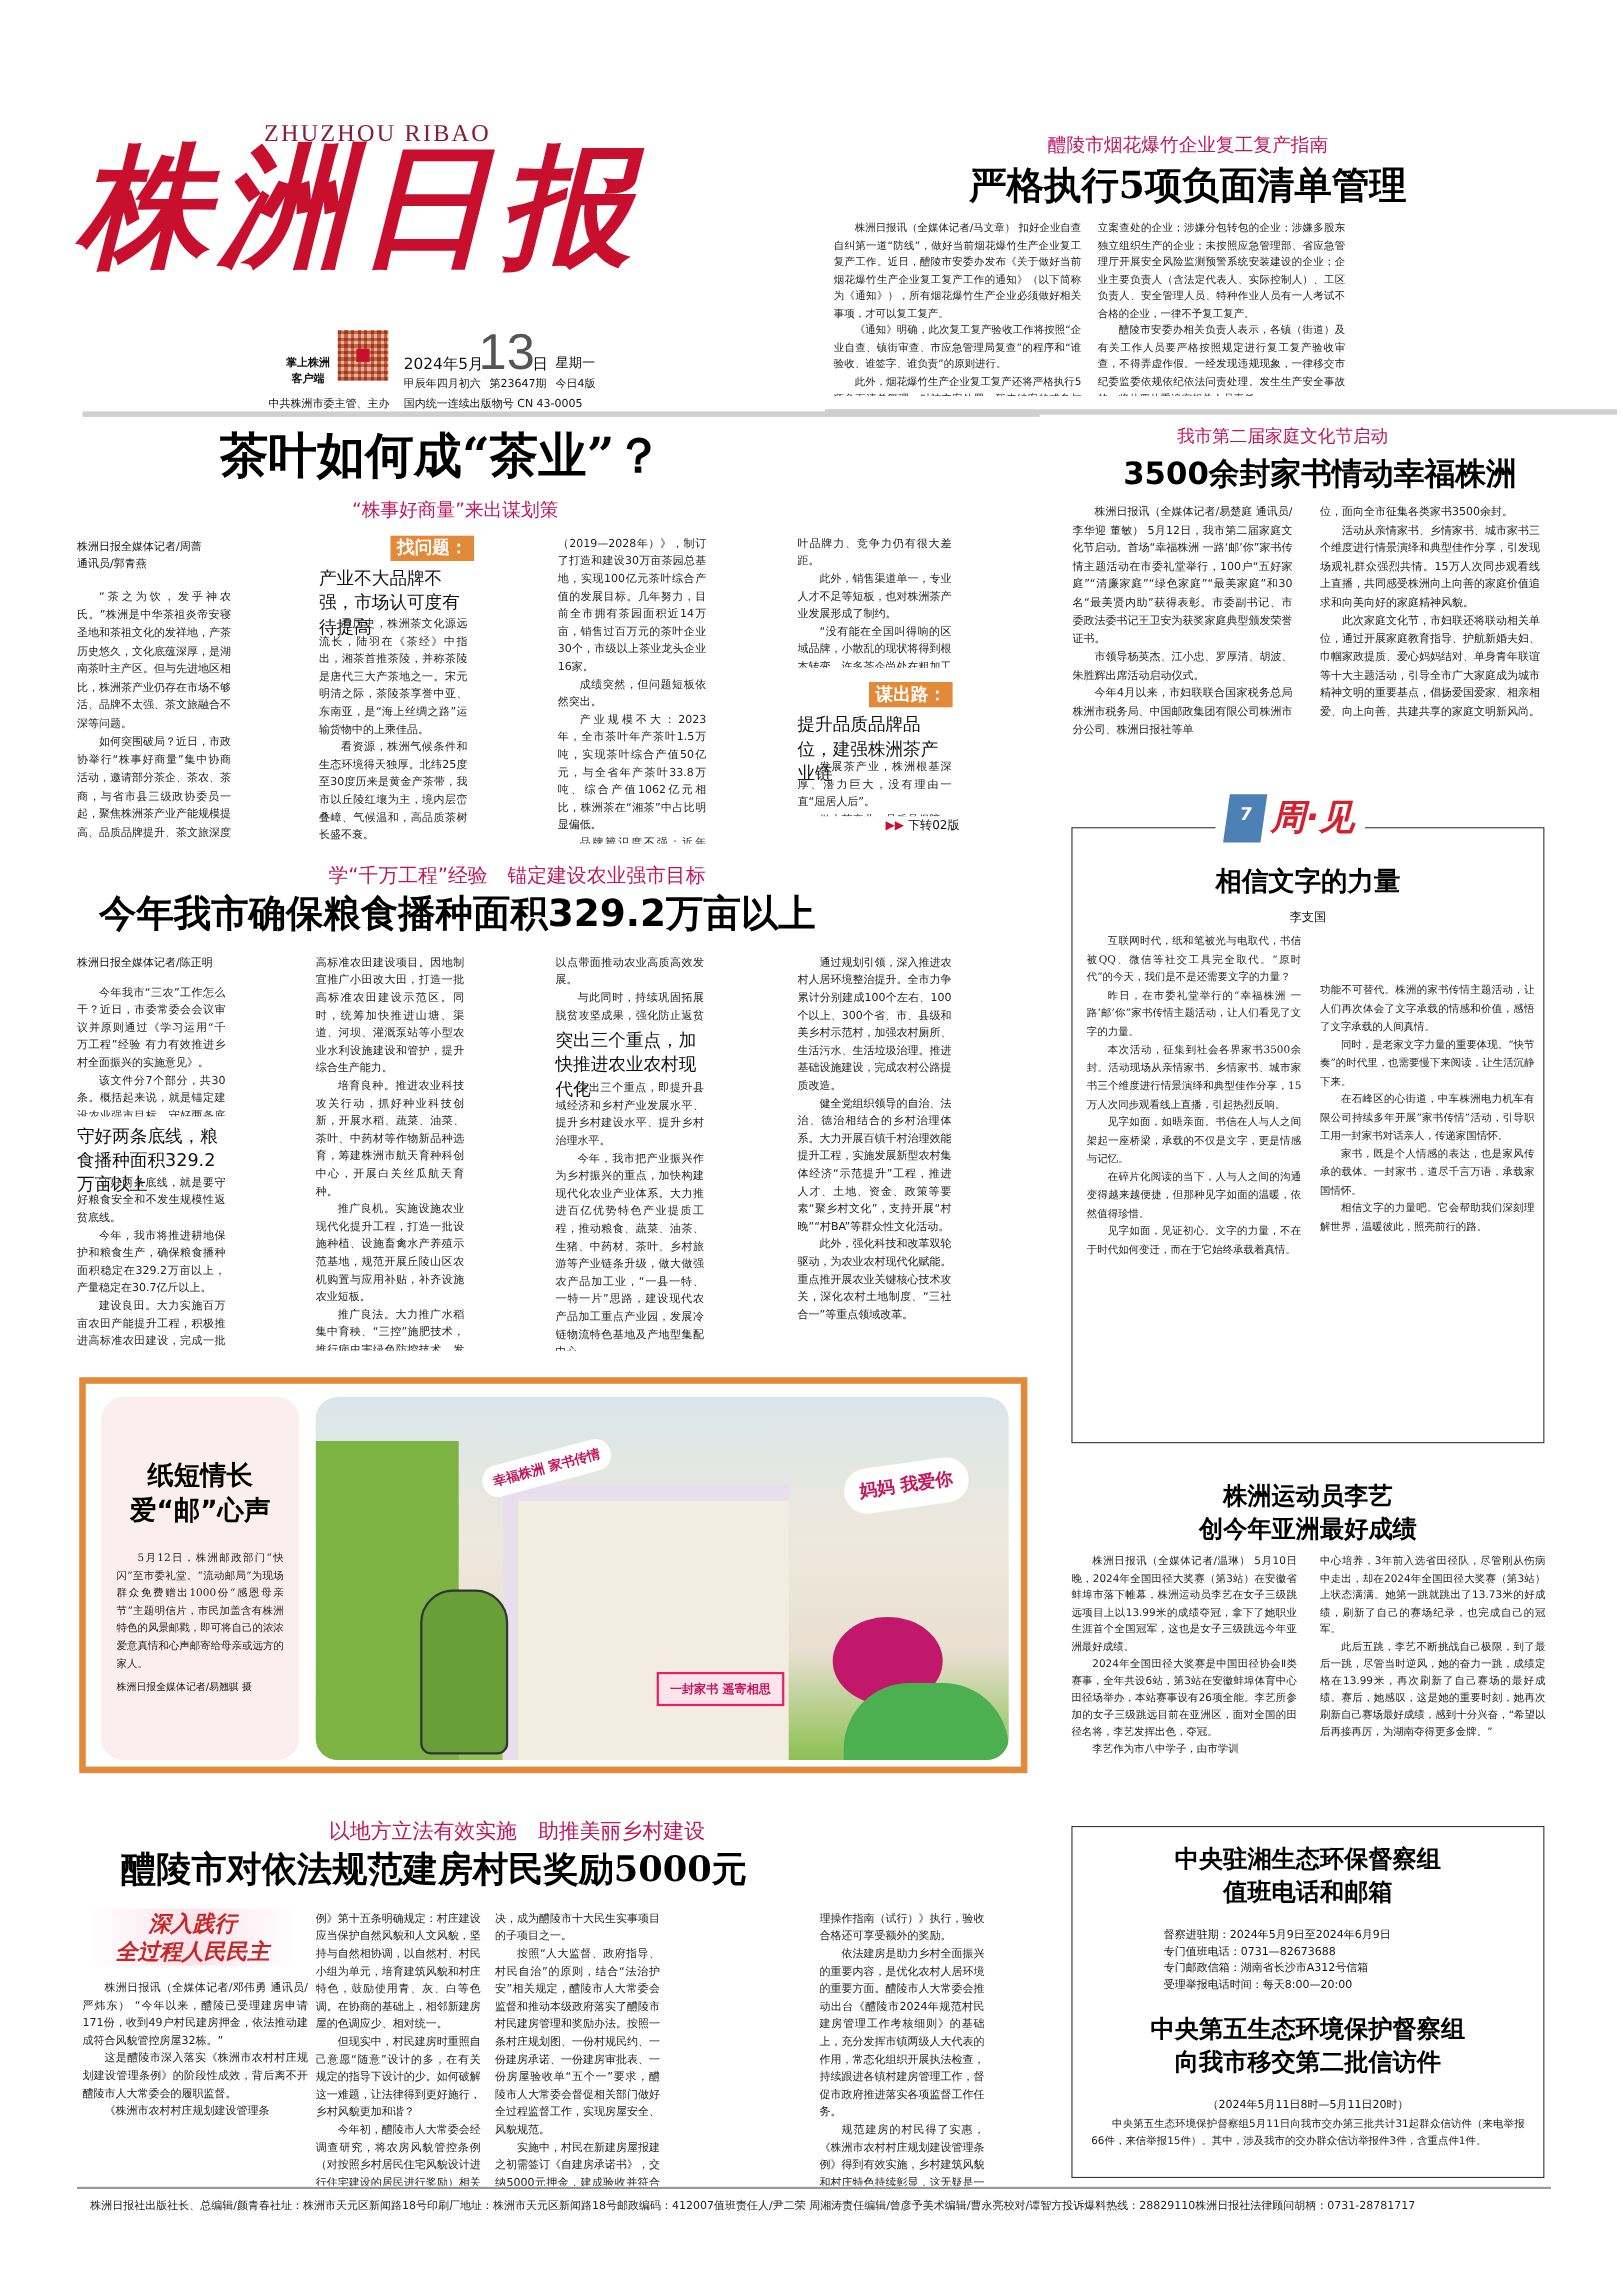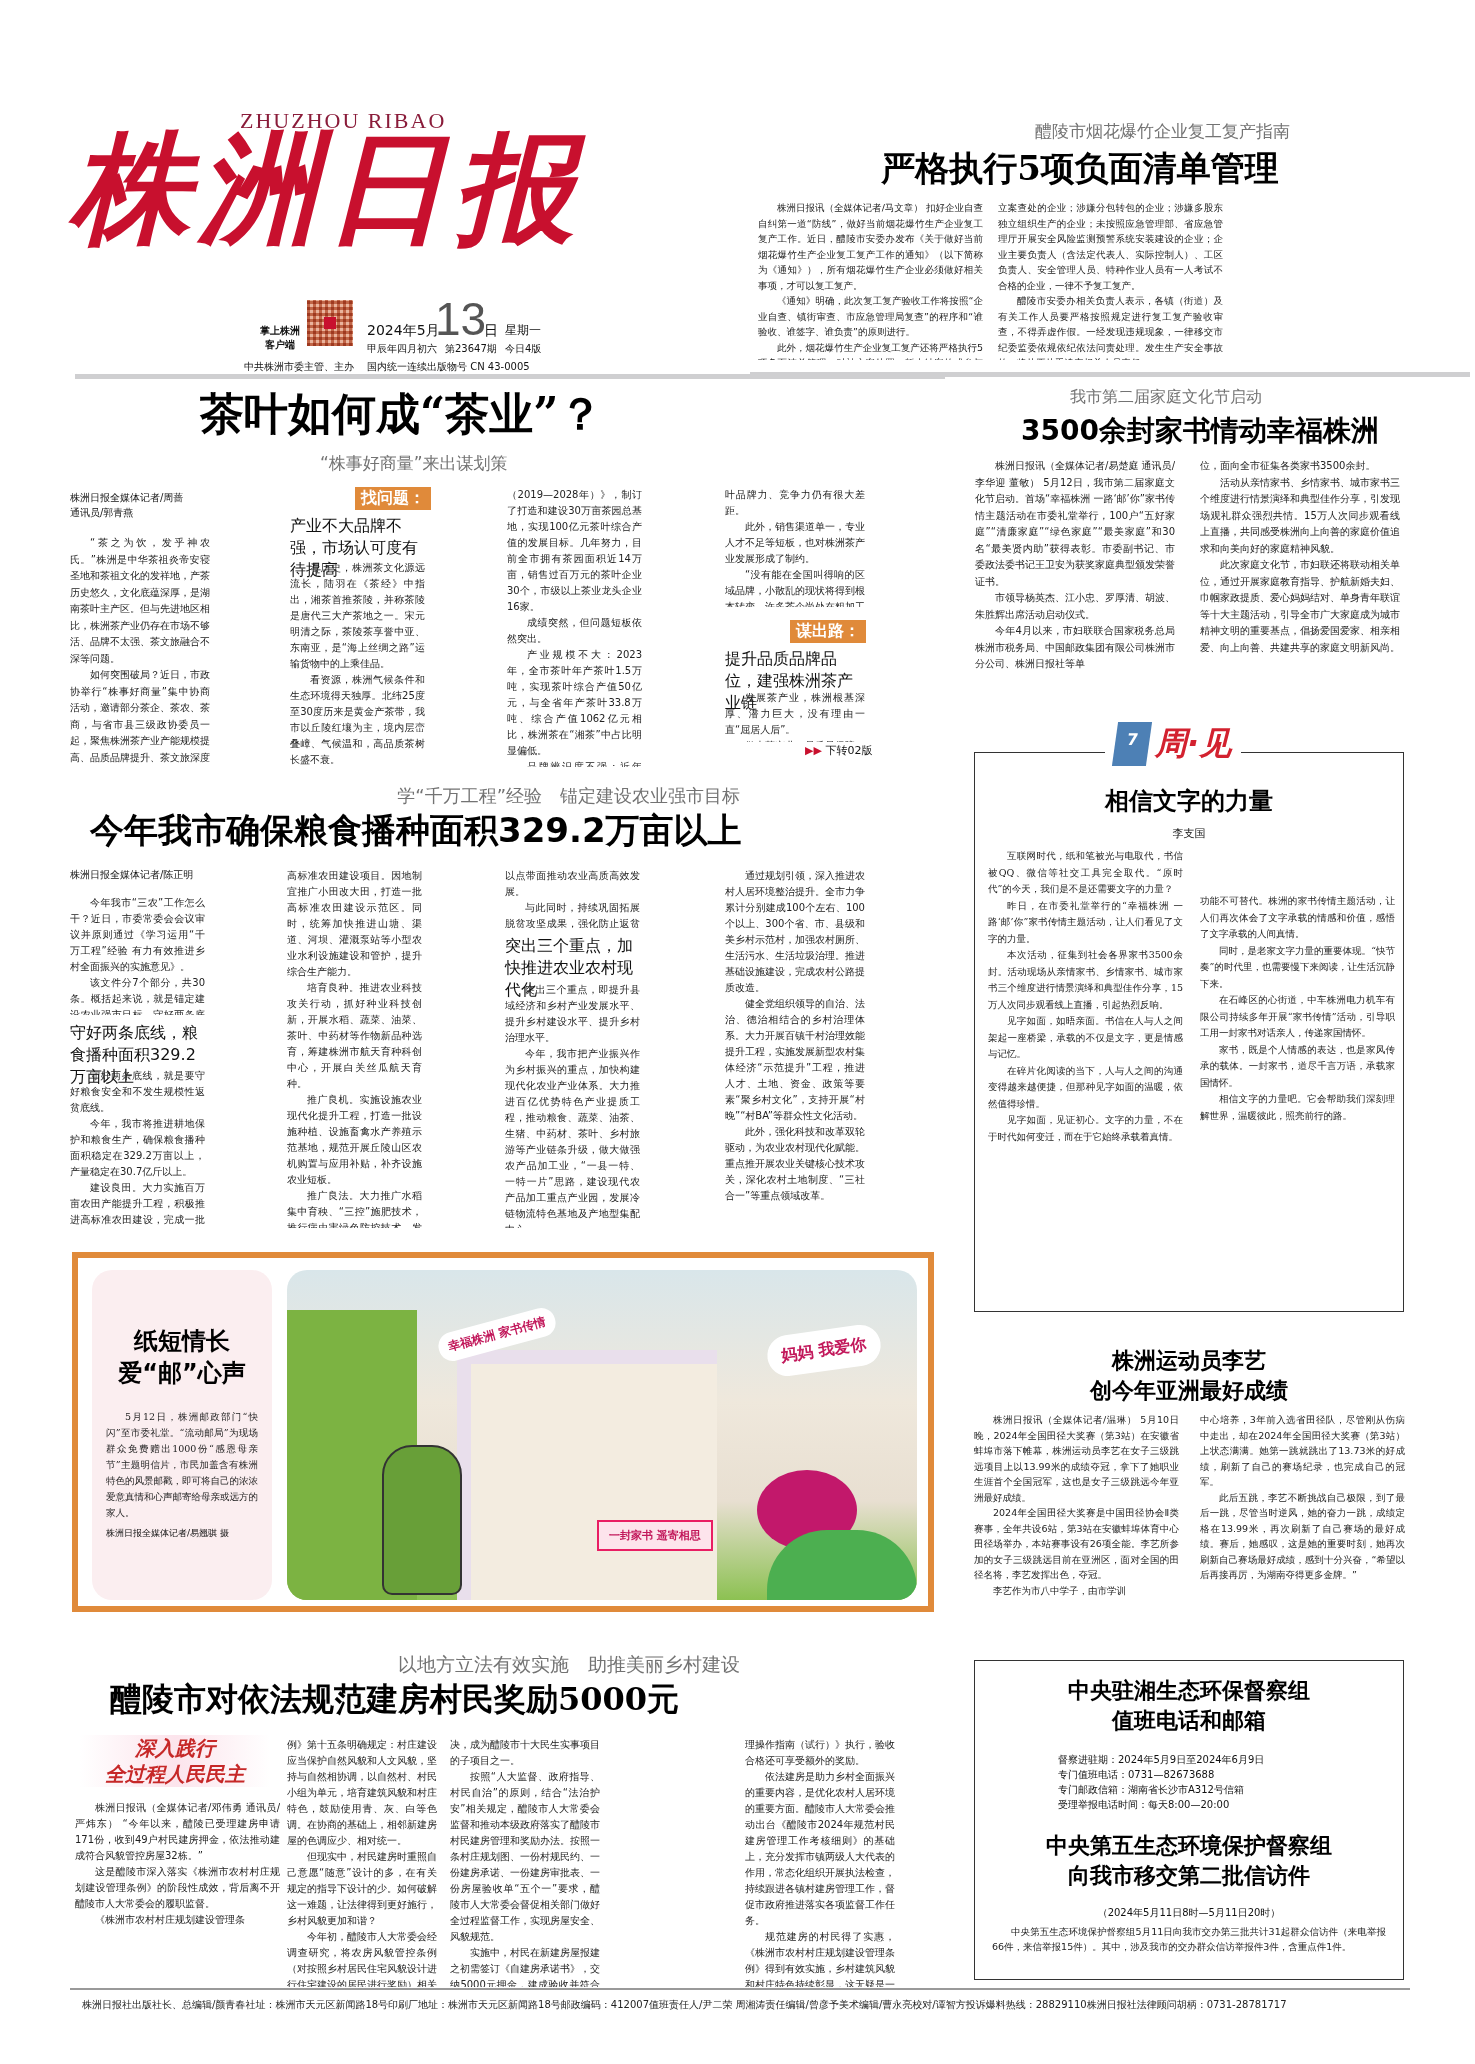--- a/index.html
+++ b/index.html
@@ -10,21 +10,21 @@
   .body-text p { text-indent: 2em; }
   .col { position: absolute; overflow: hidden; }
   .rule { position: absolute; background: #cfcfd1; height: 5px; }
   .masthead-latin { font-family: "Liberation Serif", serif; color: #8a1c3a; font-size: 22px; letter-spacing: 2px; }
   .masthead-cn { font-family: "DejaVu Serif", serif; color: #c8102e; font-size: 120px; font-weight: bold; font-style: italic; letter-spacing: 8px; }
   .qr { width: 46px; height: 46px; background:
       repeating-linear-gradient(90deg, #c9795b 0 3px, #f4d6c8 3px 6px),
       repeating-linear-gradient(0deg, #c9795b 0 3px, #f4d6c8 3px 6px);
       background-blend-mode: multiply; position: relative; }
   .qr::after { content: ""; position: absolute; left: 17px; top: 17px; width: 12px; height: 12px; background: #c8102e; }
-  .kicker { font-size: 20px; color: #737373; text-align: right; }
+  .kicker { font-size: 20px; color: #be185d; text-align: center; }
   .hl { font-weight: bold; text-align: center; color: #000; }
   .section-tag { background: #e08a3a; color: #fff; font-weight: bold; font-size: 16px; padding: 1px 6px; display: inline-block; }
   .subhead { font-size: 16px; line-height: 22px; color: #111; }
   .box { position: absolute; border: 1.5px solid #333; }
   .orange-frame { position: absolute; border: 6px solid #e08a3a; background: #fff; }
   .photo { position: absolute; border-radius: 20px; overflow: hidden; background: linear-gradient(180deg, #d9e6ea 0%, #efe8dc 40%, #e8dfd1 70%, #8cc152 100%); }
   .footer { font-size: 10px; color: #222; white-space: nowrap; }
 </style>
 </head>
 <body>

